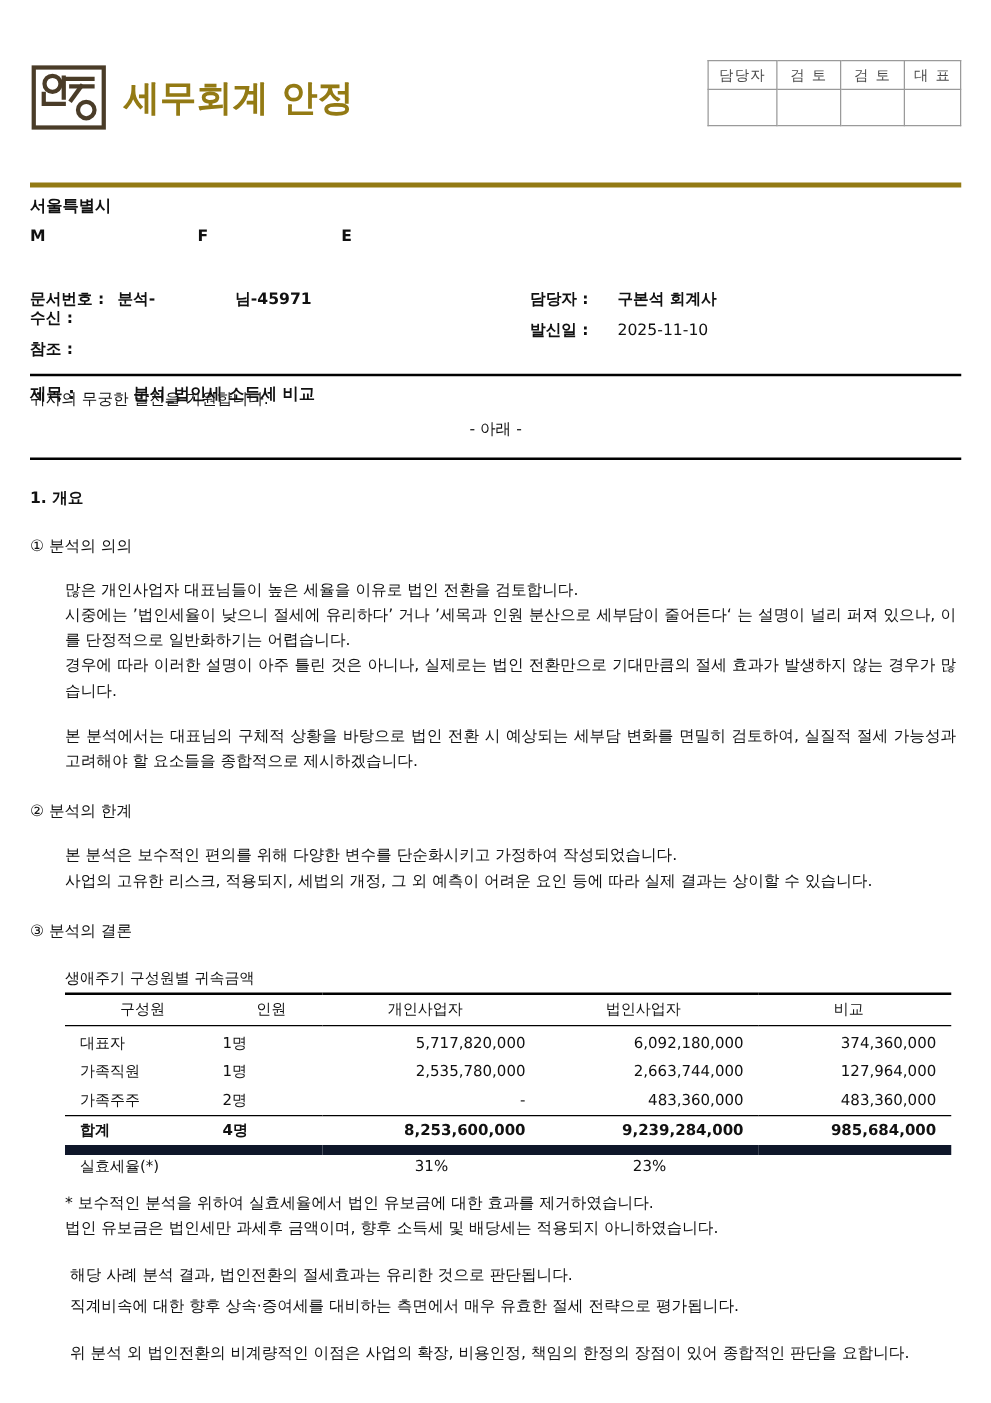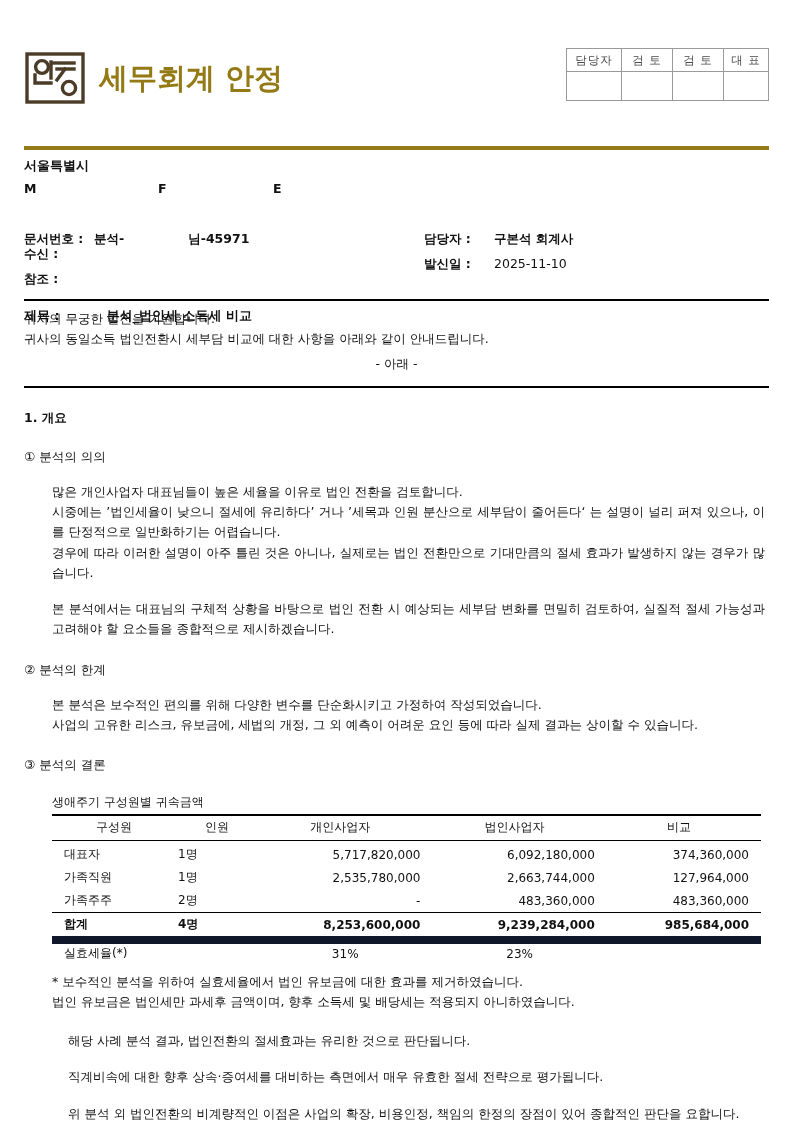--- a/index.html
+++ b/index.html
@@ -224,21 +224,21 @@
     margin-top: 7px;
   }
   .footnote p { margin: 0; }
 
   .concl {
     font-size: 12.5px;
     line-height: 1.62;
     margin-left: 28px;
     margin-top: 18px;
   }
-  .concl p { margin: 16px; }
+  .concl p { margin: 4px; }
   .concl.last { margin-top: 17px; }
 </style>
 </head>
 <body>
 
 <div class="page">
 
   <div class="header">
 
     <div class="brand">
@@ -316,42 +316,41 @@
         <span class="lbl">제목 :</span>
         <span class="val">분석_법인세 소득세 비교</span>
       </div>
     </div>
   </div>
 
   <div class="black-rule"></div>
 
   <div class="greeting">
     <div>귀사의 무궁한 발전을 기원합니다.</div>
-    <div>귀사의 동일소득 법인전환시 세부담 비교에 대한 사항을 아래와 같이 안내드립니다.</div>
     <div class="center">- 아래 -</div>
   </div>
 
   <div class="black-rule thin"></div>
 
   <div class="section-no">1. 개요</div>
 
   <div class="subsec">① 분석의 의의</div>
   <div class="para">
     <p>많은 개인사업자 대표님들이 높은 세율을 이유로 법인 전환을 검토합니다.</p>
     <p>시중에는 ’법인세율이 낮으니 절세에 유리하다’ 거나 ’세목과 인원 분산으로 세부담이 줄어든다‘ 는 설명이 널리 퍼져 있으나, 이를 단정적으로 일반화하기는 어렵습니다.</p>
     <p>경우에 따라 이러한 설명이 아주 틀린 것은 아니나, 실제로는 법인 전환만으로 기대만큼의 절세 효과가 발생하지 않는 경우가 많습니다.</p>
   </div>
   <div class="para">
     <p>본 분석에서는 대표님의 구체적 상황을 바탕으로 법인 전환 시 예상되는 세부담 변화를 면밀히 검토하여, 실질적 절세 가능성과 고려해야 할 요소들을 종합적으로 제시하겠습니다.</p>
   </div>
 
   <div class="subsec">② 분석의 한계</div>
   <div class="para">
     <p>본 분석은 보수적인 편의를 위해 다양한 변수를 단순화시키고 가정하여 작성되었습니다.</p>
-    <p>사업의 고유한 리스크, 유보금에, 세법의 개정, 그 외 예측이 어려운 요인 등에 따라 실제 결과는 상이할 수 있습니다.</p>
+    <p>사업의 고유한 리스크, 적용되지, 세법의 개정, 그 외 예측이 어려운 요인 등에 따라 실제 결과는 상이할 수 있습니다.</p>
   </div>
 
   <div class="subsec">③ 분석의 결론</div>
 
   <div class="table-wrap">
     <div class="table-caption">생애주기 구성원별 귀속금액</div>
 
     <table class="data">
       <thead>
         <tr>

